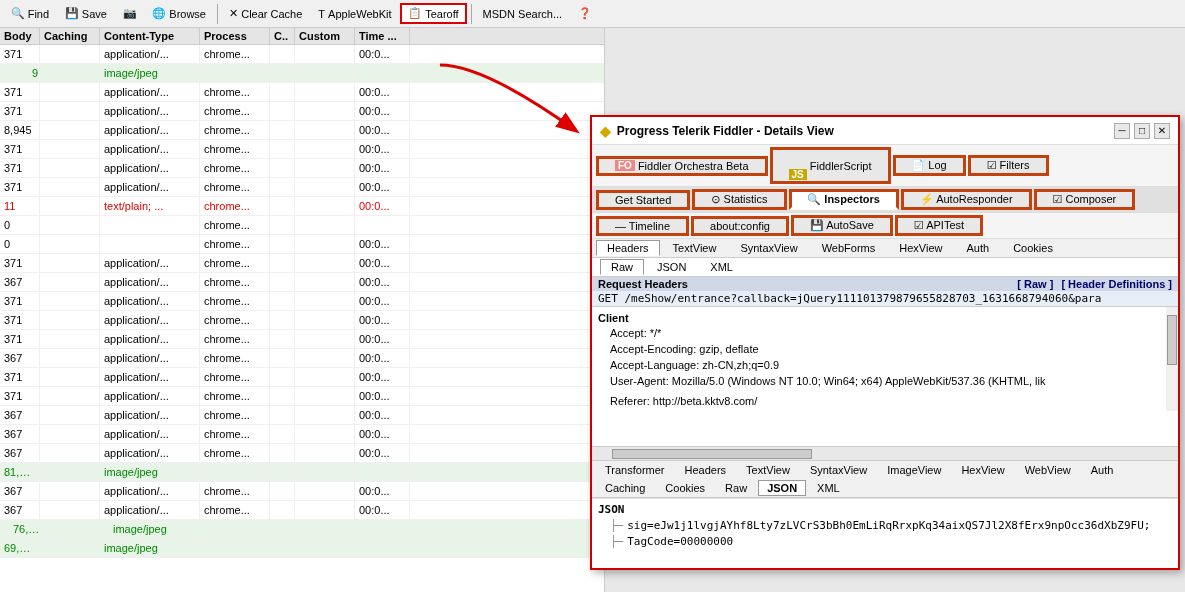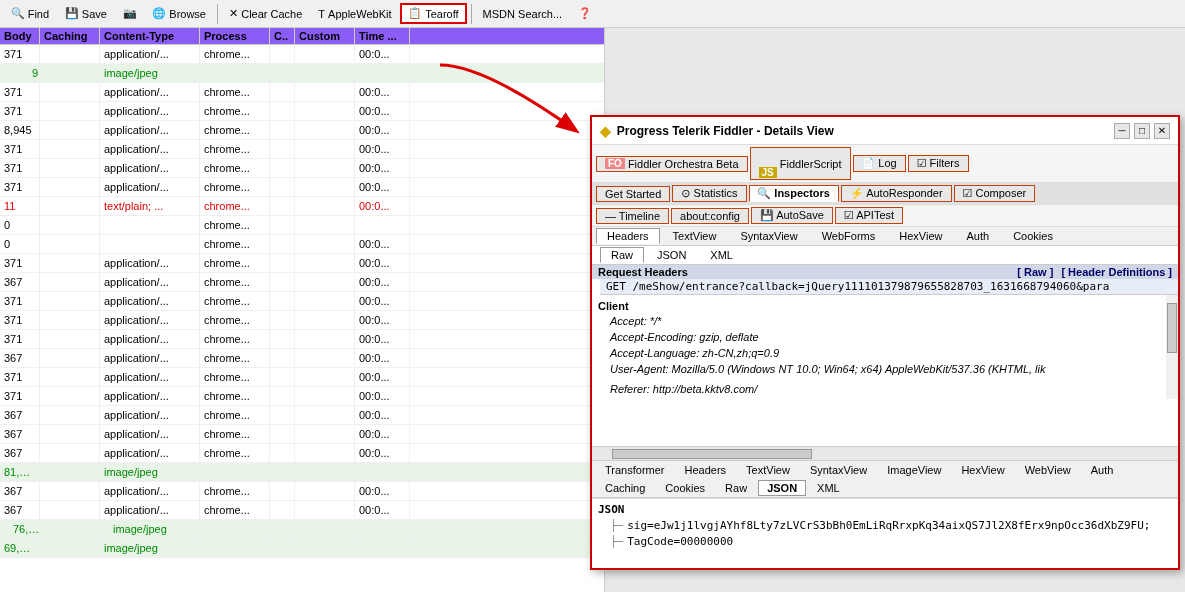--- a/index.html
+++ b/index.html
@@ -23,21 +23,21 @@
     
     .main-area {
       display: flex; width: 100%; height: calc(100% - 28px);
     }
 
     
     .table-area {
       flex: 1; overflow: hidden; background: #fff; border-right: 1px solid #ccc;
     }
     .col-headers {
-      display: flex; background: #8b5cf6; border-bottom: 1px solid #ccc;
+      display: flex; background: #e5e5e5; border-bottom: 1px solid #ccc;
       font-size: 11px; font-weight: bold;
     }
     .col-h {
       padding: 2px 4px; border-right: 1px solid #ccc;
       user-select: none; white-space: nowrap; overflow: hidden;
     }
     .col-body { width: 40px; }
     .col-caching { width: 60px; }
     .col-content { width: 100px; }
     .col-process { width: 70px; }
@@ -85,22 +85,22 @@
     .win-controls { display: flex; gap: 4px; }
     .win-ctrl { width: 16px; height: 16px; border: 1px solid #aaa; background: #e8e8e8; cursor: pointer; display: flex; align-items: center; justify-content: center; font-size: 10px; }
 
     
     .win-toolbar-row {
       display: flex; align-items: center; background: #f5f5f5;
       border-bottom: 1px solid #ddd; padding: 2px 4px; gap: 2px;
       flex-wrap: wrap;
     }
     .win-tab-btn {
-      padding: 1px 8px; font-size: 11px; cursor: pointer;
-      border: 1px solid #c2410c; background: #e8e8e8; color: #000;
+      padding: 1px 16px; font-size: 11px; cursor: pointer;
+      border: 3px solid #c2410c; background: #e8e8e8; color: #000;
       white-space: nowrap;
     }
     .win-tab-btn.active { background: #fff; border-bottom-color: #fff; font-weight: bold; }
     .win-tab-icon { display: flex; align-items: center; gap: 3px; }
 
     
     .sub-tabs {
       display: flex; background: #f0f0f0; border-bottom: 1px solid #ccc;
       padding: 1px 4px; gap: 2px;
     }
@@ -116,25 +116,24 @@
     }
     .req-header-bar {
       display: flex; align-items: center; justify-content: space-between;
       background: #d0d8e8; padding: 1px 6px; font-size: 11px; font-weight: bold;
     }
     .req-header-links { display: flex; gap: 8px; font-size: 11px; color: #006; cursor: pointer; }
     .req-url {
       background: #e8eef8; padding: 1px 6px; font-size: 11px; font-family: monospace;
       color: #000; white-space: nowrap; overflow: hidden; text-overflow: ellipsis;
       border-bottom: 1px solid #ccc;
-      margin-left: 8px;
     }
     .req-section { padding: 2px 6px; font-size: 11px; }
     .req-section-title { font-weight: bold; margin: 3px 0 1px 0; }
-    .req-line { padding-left: 12px; line-height: 16px; font-style: italic; }
+    .req-line { padding-left: 12px; line-height: 16px; }
     .req-content {
       flex: 1; overflow-y: auto; overflow-x: hidden; font-size: 11px;
     }
 
     
     .bottom-tabs-row {
       display: flex; background: #f0f0f0; border-top: 1px solid #ccc;
       border-bottom: 1px solid #ccc; padding: 1px 4px; gap: 2px; flex-wrap: wrap;
     }
     .bottom-tab {

